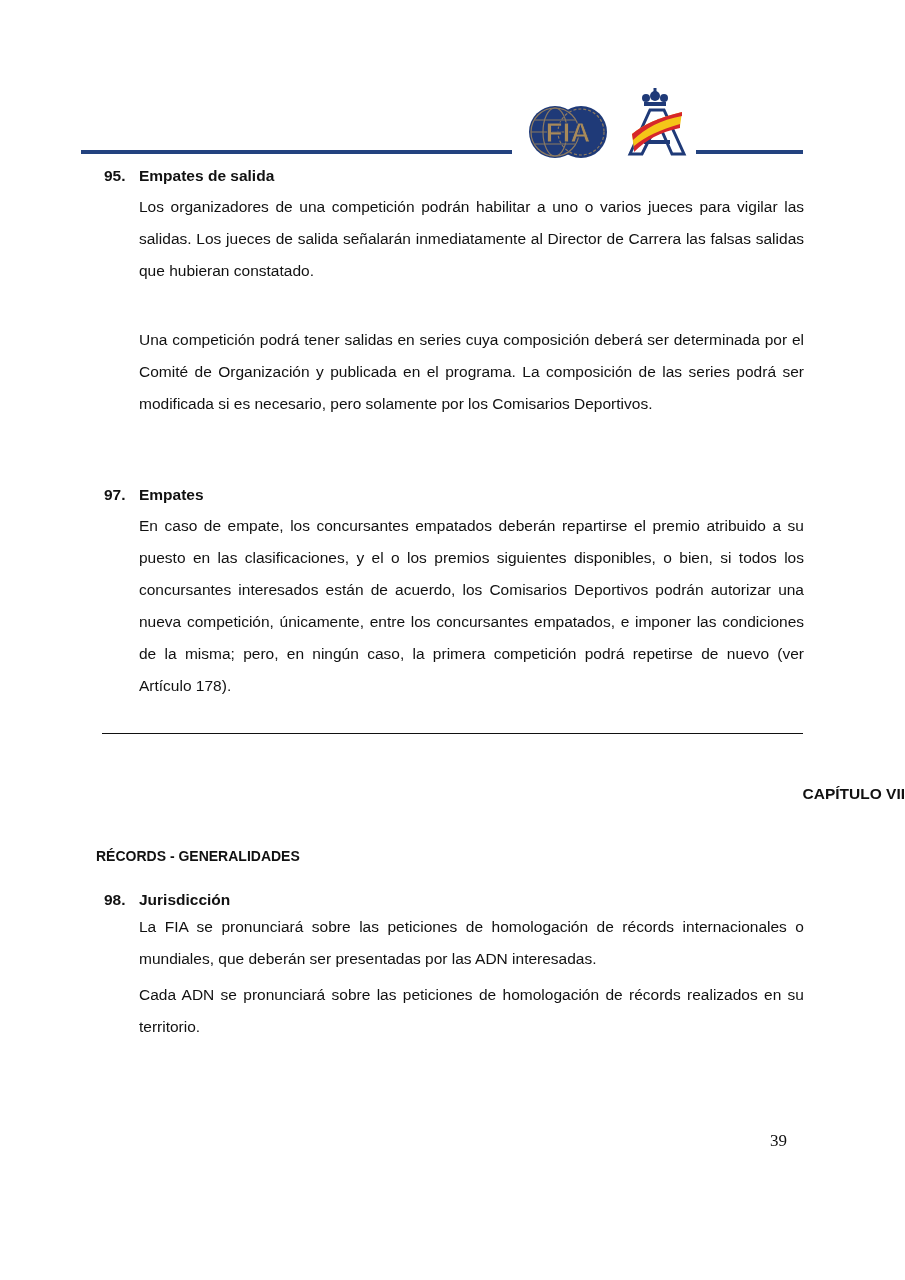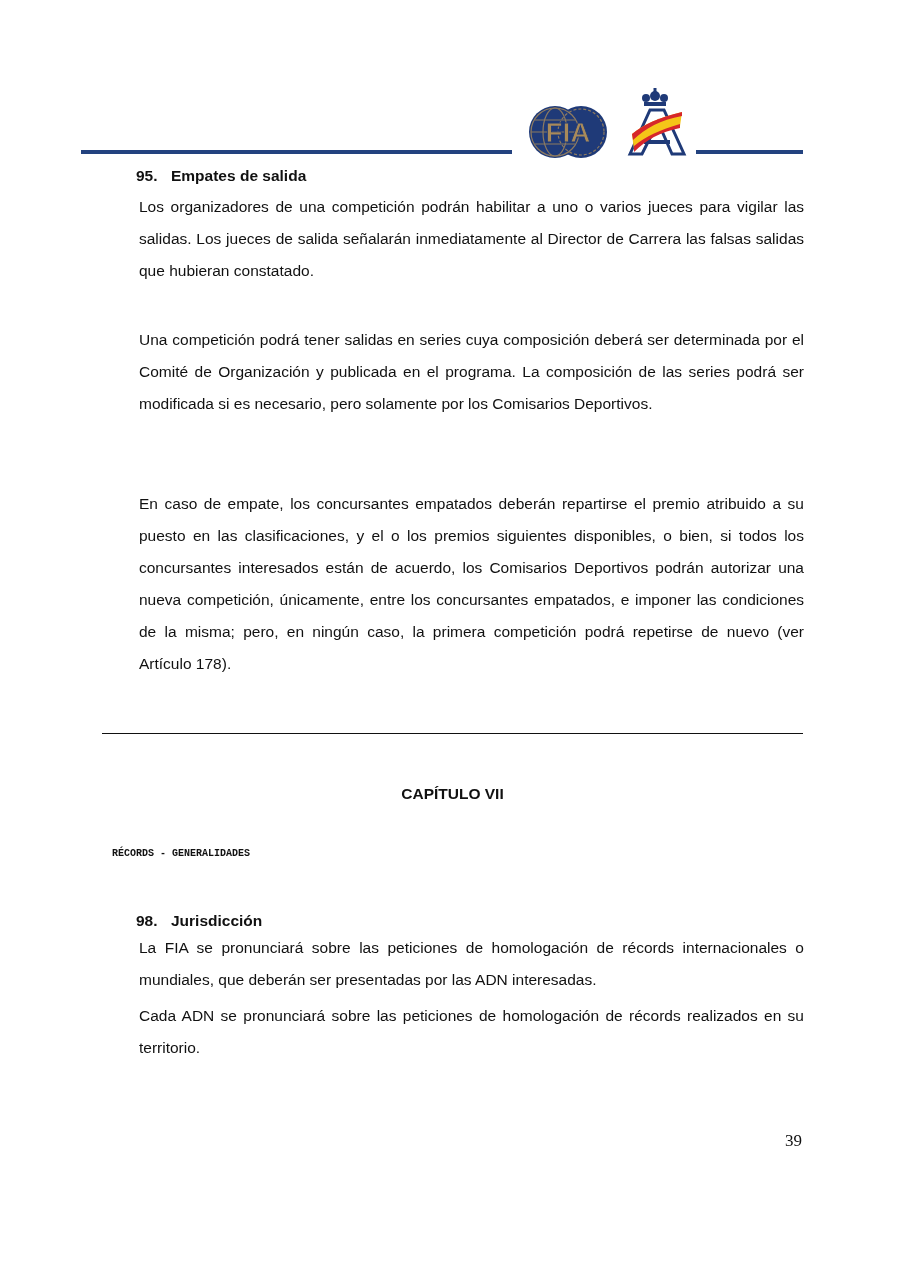--- a/index.html
+++ b/index.html
@@ -7,28 +7,28 @@
          font-family: "Liberation Sans", sans-serif; color: #111; }
   .hdr-line { position: absolute; height: 4px; background: #23427f; top: 150px; }
   .hdr-left { left: 81px; width: 431px; }
   .hdr-right { left: 696px; width: 107px; }
   .logo { position: absolute; }
   .logo-fia { left: 527px; top: 104px; width: 82px; height: 56px; }
   .logo-rfeda { left: 624px; top: 88px; width: 64px; height: 68px; }
 
   .sec { position: absolute; left: 104px; width: 700px; }
   .sec-title { font-weight: bold; font-size: 15.5px; height: 22px; line-height: 22px; }
-  .sec-title .num { display: inline-block; width: 35px; margin-left: 32px; }
+  .sec-title .num { display: inline-block; width: 35px; }
   .para { margin-left: 35px; font-size: 15.5px; line-height: 32px; text-align: justify; }
 
   .rule { position: absolute; left: 102px; width: 701px; height: 1px; background: #111; top: 733px; }
-  .chapter { position: absolute; left: 0; width: 905px; text-align: center; top: 785px;
+  .chapter { position: absolute; left: 0; width: 905px; text-align: right; top: 785px;
              font-weight: bold; font-size: 15.5px; }
-  .part-title { position: absolute; left: 112px; top: 848px; font-weight: bold; font-size: 10px; font-family: Liberation Mono, monospace; }
-  .pagenum { position: absolute; left: 770px; top: 1131px; width: 32px; text-align: right;
+  .part-title { position: absolute; left: 96px; top: 848px; font-weight: bold; font-size: 14px; }
+  .pagenum { position: absolute; left: 770px; top: 1131px; width: 32px; text-align: left;
              font-family: "Liberation Serif", serif; font-size: 17px; }
 </style>
 </head>
 <body>
 
 <div class="hdr-line hdr-left"></div>
 <div class="hdr-line hdr-right"></div>
 
 <svg class="logo logo-fia" viewBox="0 0 82 56">
   <circle cx="28" cy="28" r="26" fill="#1f3a78"></circle>
@@ -67,29 +67,32 @@
     <span class="num">95.</span><span>Empates de salida</span>
   </div>
   <div class="para" style="margin-top:4px">Los organizadores de una competición podrán habilitar a uno o varios jueces para vigilar las salidas. Los jueces de salida señalarán inmediatamente al Director de Carrera las falsas salidas que hubieran constatado.</div>
 </div>
 
 <div class="sec" style="top:324px">
   <div class="para" style="margin-top:0">Una competición podrá tener salidas en series cuya composición deberá ser determinada por el Comité de Organización y publicada en el programa. La composición de las series podrá ser modificada si es necesario, pero solamente por los Comisarios Deportivos.</div>
 </div>
 
 <div class="sec" style="top:484px">
+  <div class="sec-title">
+    <span class="num">97.</span><span>Empates</span>
+  </div>
   <div class="para" style="margin-top:4px">En caso de empate, los concursantes empatados deberán repartirse el premio atribuido a su puesto en las clasificaciones, y el o los premios siguientes disponibles, o bien, si todos los concursantes interesados están de acuerdo, los Comisarios Deportivos podrán autorizar una nueva competición, únicamente, entre los concursantes empatados, e imponer las condiciones de la misma; pero, en ningún caso, la primera competición podrá repetirse de nuevo (ver Artículo 178).</div>
 </div>
 
 <div class="rule"></div>
 
 <div class="chapter">CAPÍTULO VII</div>
 <div class="part-title">RÉCORDS - GENERALIDADES</div>
 
-<div class="sec" style="top:910px">
+<div class="sec" style="top:889px">
   <div class="sec-title">
     <span class="num">98.</span><span>Jurisdicción</span>
   </div>
   <div class="para">La FIA se pronunciará sobre las peticiones de homologación de récords internacionales o mundiales, que deberán ser presentadas por las ADN interesadas.</div>
   <div class="para" style="margin-top:4px">Cada ADN se pronunciará sobre las peticiones de homologación de récords realizados en su territorio.</div>
 </div>
 
 <div class="pagenum">39</div>
 
 </body></html>

